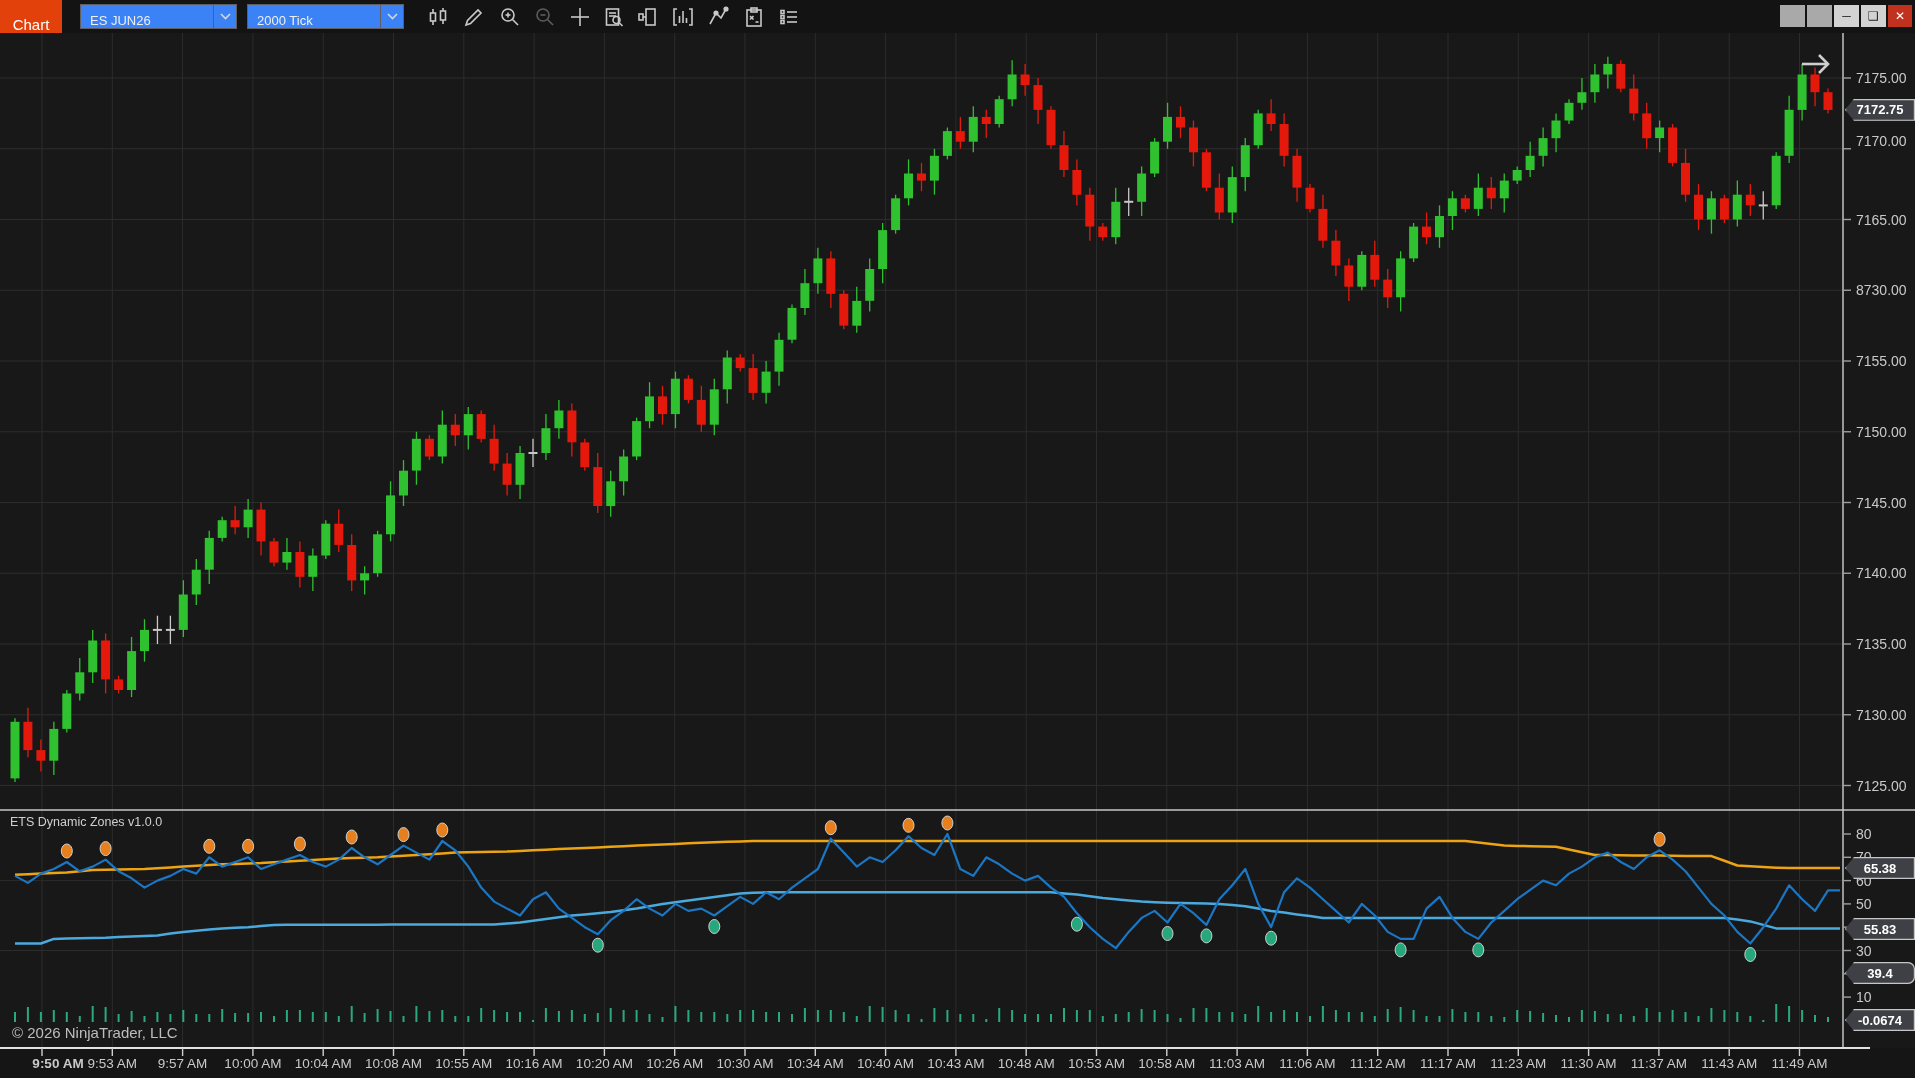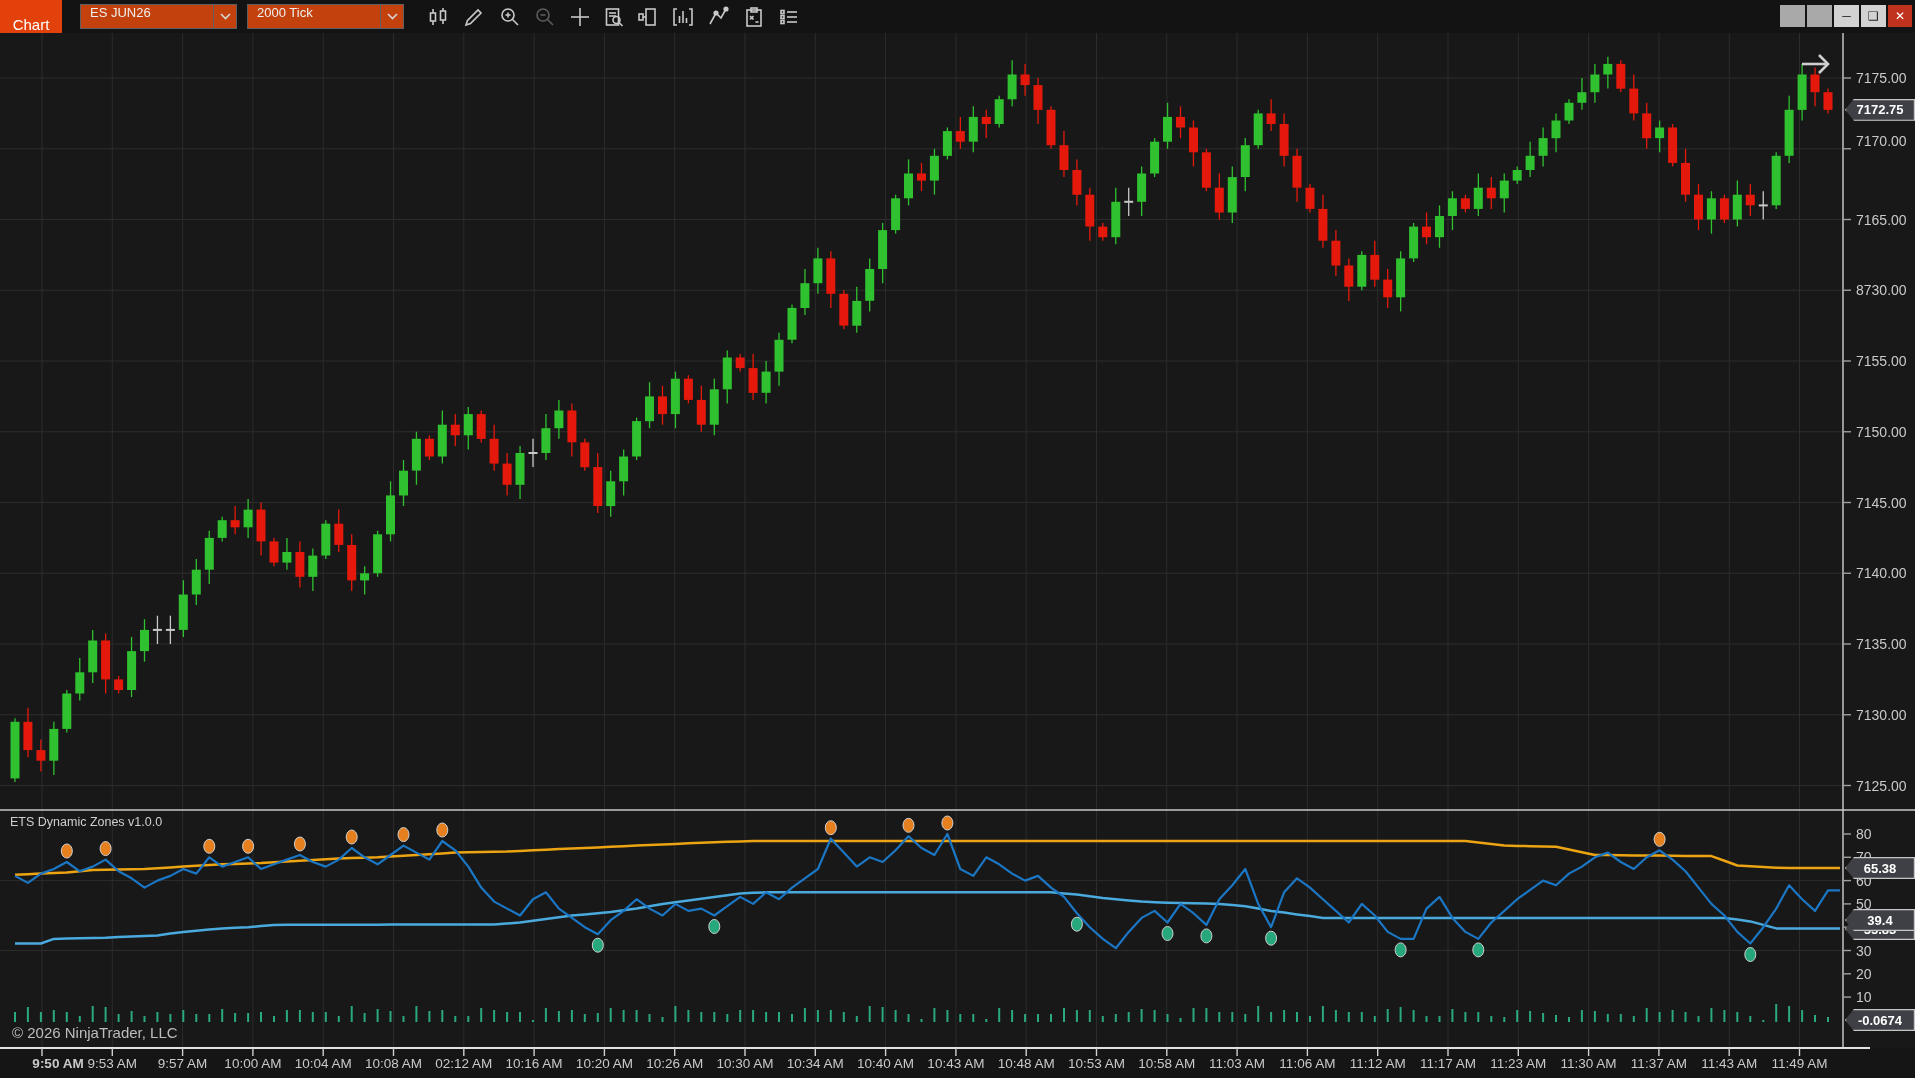--- a/index.html
+++ b/index.html
@@ -2,22 +2,22 @@
 <html><head>
 <meta charset="utf-8">
 <style>
   html,body{margin:0;padding:0;background:#000;}
   #app{position:relative;width:1915px;height:1078px;background:#161616;overflow:hidden;
        font-family:"Liberation Sans","DejaVu Sans",sans-serif;-webkit-font-smoothing:antialiased;}
   
   #titlebar{position:absolute;left:0;top:0;width:1915px;height:33px;background:#131313;}
   #chart-tab{position:absolute;left:0;top:0;width:62px;height:48px;background:#e2410b;color:#fff;
              font-size:15px;display:flex;align-items:center;justify-content:center;}
-  .combo{position:absolute;top:4px;height:25px;background:#c2410c;border:1px solid #5f5f63;
-         color:#efefef;font-size:13px;display:flex;align-items:flex-start;box-sizing:border-box;}
+  .combo{position:absolute;top:4px;height:25px;background:#3b82f6;border:1px solid #5f5f63;
+         color:#efefef;font-size:13px;display:flex;align-items:flex-end;box-sizing:border-box;}
   .combo .txt{padding-left:9px;flex:1;white-space:nowrap;overflow:hidden;}
   .combo .sep{width:1px;height:100%;background:#5f5f63;}
   .combo .chev{width:22px;height:100%;display:flex;align-items:center;justify-content:center;}
   #combo-instrument{left:80px;width:157px;}
   #combo-interval{left:247px;width:157px;}
   .tbicon{position:absolute;top:3px;width:27px;height:27px;display:flex;align-items:center;justify-content:center;}
   .winbtn{position:absolute;top:5px;height:22px;display:flex;align-items:center;justify-content:center;
           font-size:12px;color:#1d1d1d;box-sizing:border-box;}
   
   #plot-svg{position:absolute;left:0;top:0;}
@@ -727,33 +727,33 @@
       <div class="axlabel" style="top: 894.9px;">50</div>
       <div class="axlabel" style="top: 918.2px;">40</div>
       <div class="axlabel" style="top: 941.5px;">30</div>
       <div class="axlabel" style="top: 964.8px;">20</div>
       <div class="axlabel" style="top: 988.1px;">10</div>
     </div>
 
   <div class="valuebox" id="box-lastprice" style="top: 98.8375px;">7172.75</div>
   <div class="valuebox" id="box-upper" style="top: 857.065px;">65.38</div>
   <div class="valuebox" id="box-rsi" style="top: 918px;">55.83</div>
-  <div class="valuebox" id="box-lower" style="top: 909px;">39.4</div>
+  <div class="valuebox" id="box-lower" style="top: 962px; border-radius: 7px;">39.4</div>
   <div class="valuebox" id="box-hist" style="top: 1009px;">-0.0674</div>
 
   <div id="dz-label">ETS Dynamic Zones v1.0.0</div>
   <div id="copyright">© 2026 NinjaTrader, LLC</div>
   <div id="time-axis">
       <div class="timelabel" style="left: 58px; font-weight: bold;">9:50 AM</div>
       <div class="timelabel" style="left: 112.3px;">9:53 AM</div>
       <div class="timelabel" style="left: 182.6px;">9:57 AM</div>
       <div class="timelabel" style="left: 252.9px;">10:00 AM</div>
       <div class="timelabel" style="left: 323.2px;">10:04 AM</div>
       <div class="timelabel" style="left: 393.5px;">10:08 AM</div>
-      <div class="timelabel" style="left: 463.8px;">02:12 AM</div>
+      <div class="timelabel" style="left: 463.8px;">10:55 AM</div>
       <div class="timelabel" style="left: 534.1px;">10:16 AM</div>
       <div class="timelabel" style="left: 604.4px;">10:20 AM</div>
       <div class="timelabel" style="left: 674.7px;">10:26 AM</div>
       <div class="timelabel" style="left: 745px;">10:30 AM</div>
       <div class="timelabel" style="left: 815.3px;">10:34 AM</div>
       <div class="timelabel" style="left: 885.6px;">10:40 AM</div>
       <div class="timelabel" style="left: 955.9px;">10:43 AM</div>
       <div class="timelabel" style="left: 1026.2px;">10:48 AM</div>
       <div class="timelabel" style="left: 1096.5px;">10:53 AM</div>
       <div class="timelabel" style="left: 1166.8px;">10:58 AM</div>

